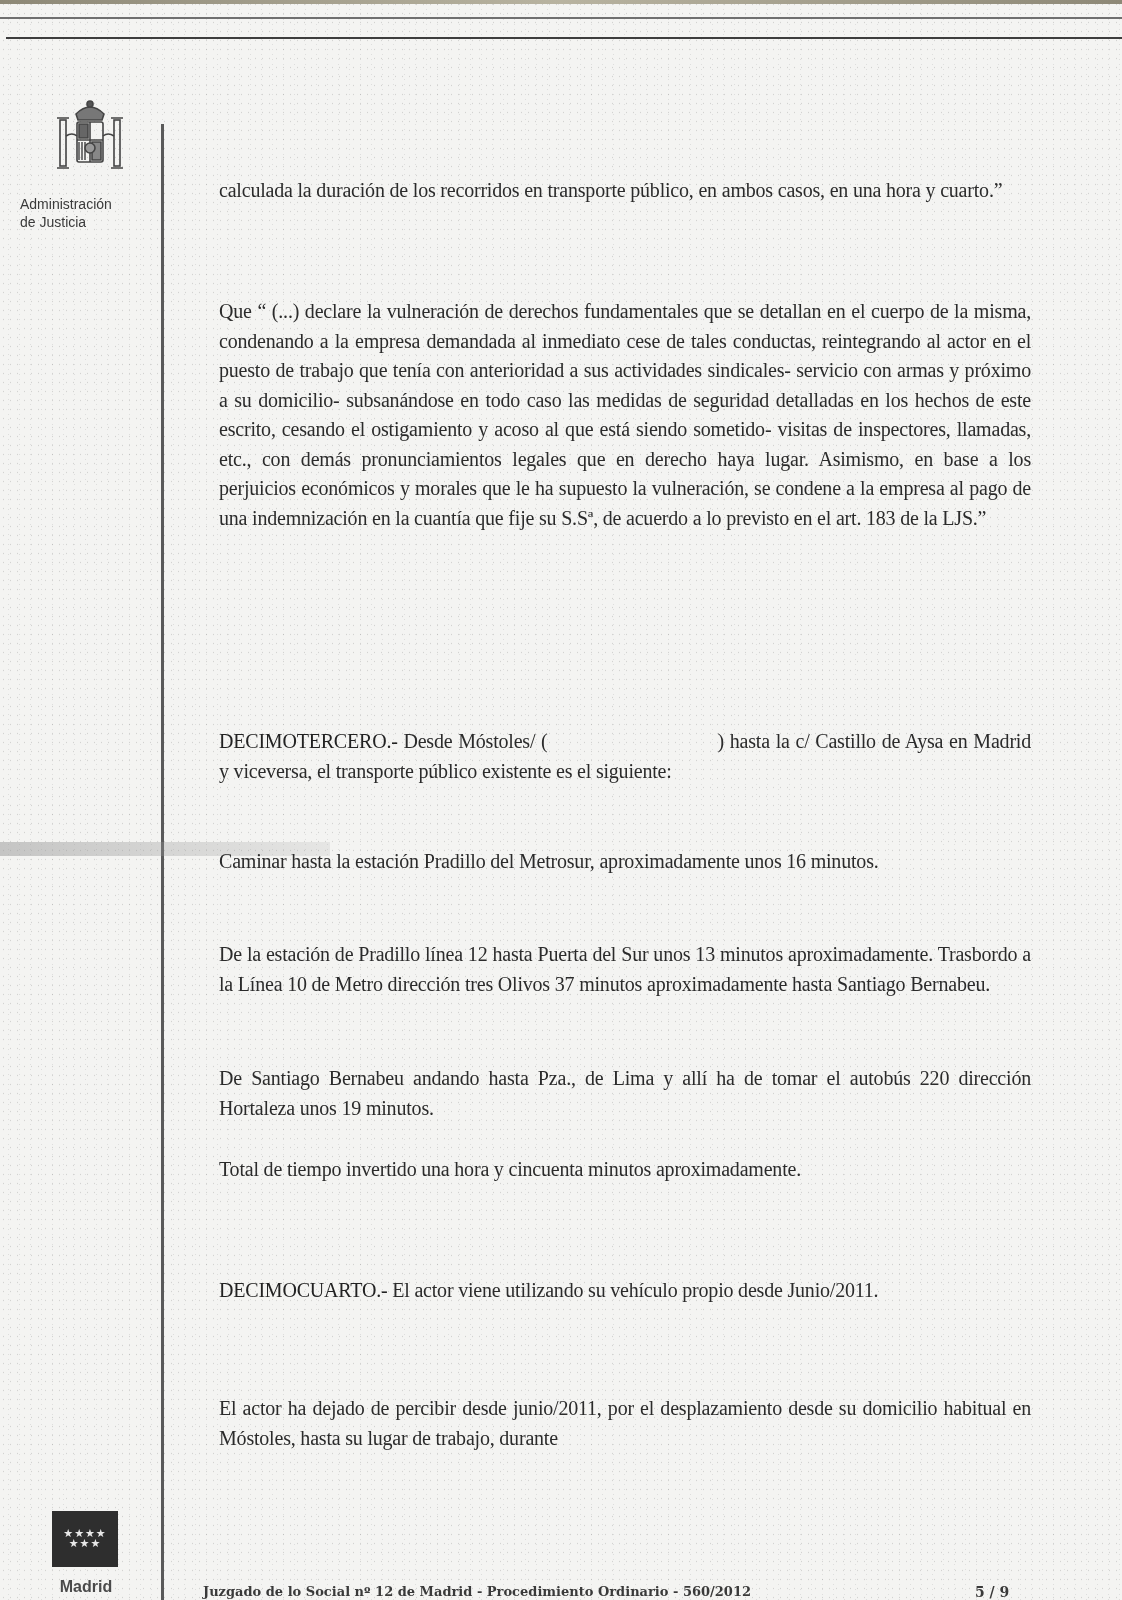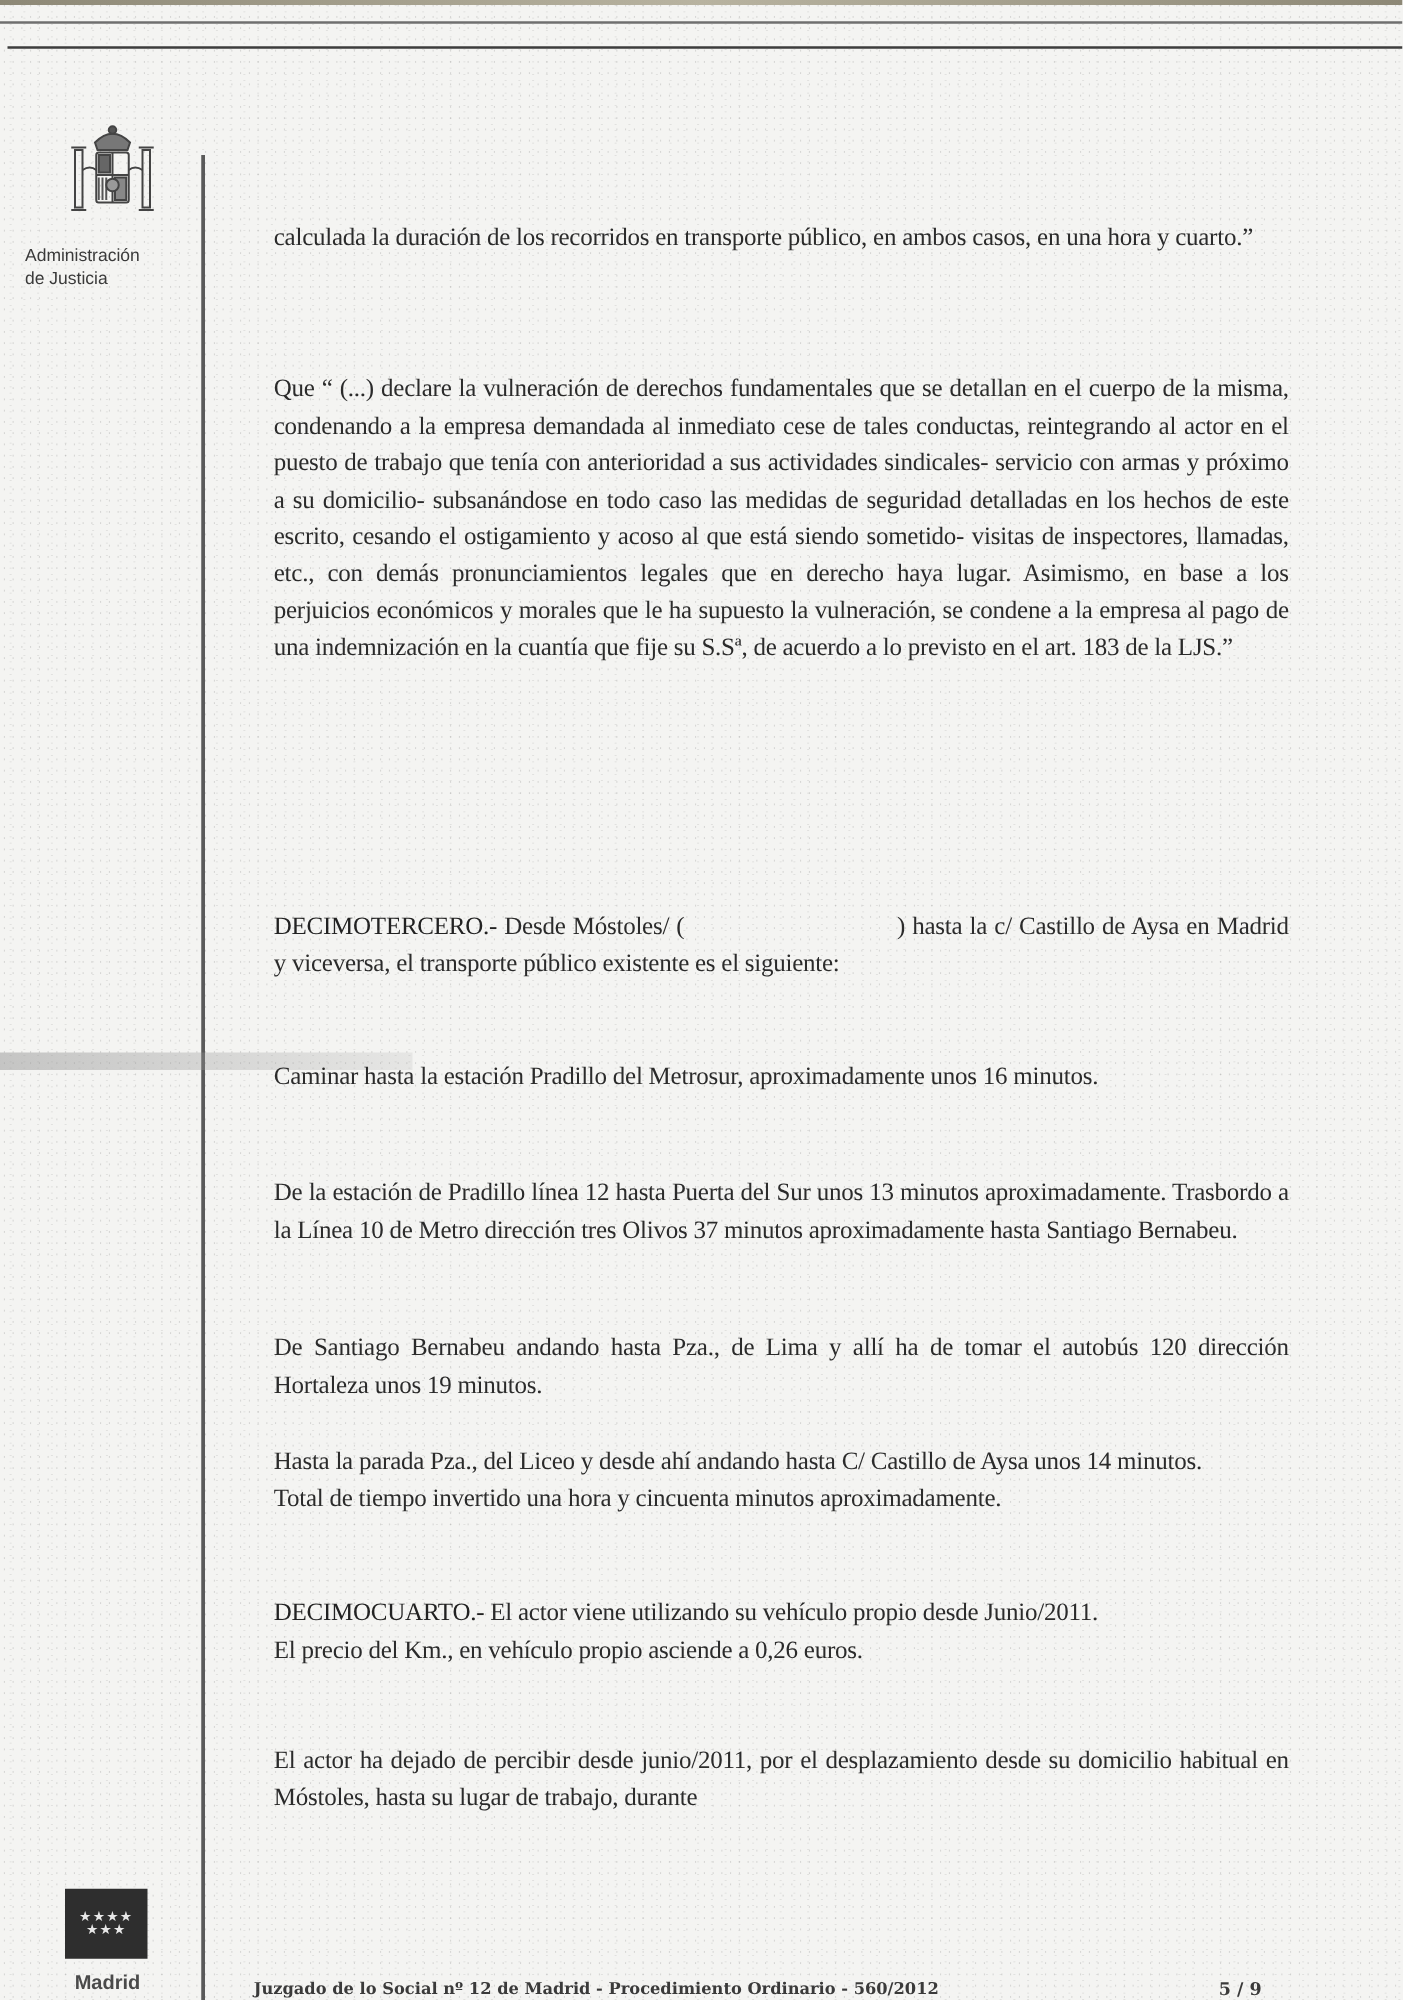--- a/index.html
+++ b/index.html
@@ -111,31 +111,29 @@
 
 <div class="content" style="top:847px;">
   <p>Caminar hasta la  estación Pradillo del Metrosur, aproximadamente unos 16 minutos.</p>
 </div>
 
 <div class="content" style="top:940px;">
   <p>De la estación de Pradillo línea 12 hasta Puerta del Sur unos 13 minutos aproximadamente. Trasbordo a la Línea 10 de Metro dirección tres Olivos 37 minutos aproximadamente hasta Santiago Bernabeu.</p>
 </div>
 
 <div class="content" style="top:1064px;">
-  <p>De Santiago Bernabeu andando hasta Pza., de Lima y allí ha de tomar el autobús 120 dirección Hortaleza unos 19 minutos.</p>
+  <p>De Santiago Bernabeu andando hasta Pza., de Lima y allí ha de tomar el autobús 220 dirección Hortaleza unos 19 minutos.</p>
 </div>
 
 <div class="content" style="top:1155px;">
-  <p>Hasta la parada Pza., del Liceo y desde ahí  andando hasta C/ Castillo de Aysa unos 14 minutos.</p>
   <p>Total de tiempo invertido una hora y cincuenta minutos aproximadamente.</p>
 </div>
 
 <div class="content" style="top:1276px;">
   <p><b>DECIMOCUARTO.-</b><span> El actor viene utilizando su vehículo propio desde Junio/2011.</span></p>
-  <p>El precio del Km., en vehículo propio asciende a 0,26 euros.</p>
 </div>
 
 <div class="content" style="top:1394px;">
   <p>El actor ha dejado de percibir desde junio/2011, por el desplazamiento desde su domicilio habitual en Móstoles, hasta su lugar de trabajo, durante</p>
 </div>
 
 <div class="footer">Juzgado de lo Social nº 12 de Madrid - Procedimiento Ordinario - 560/2012</div>
 <div class="page-num">5 / 9</div>
 
 </body></html>

